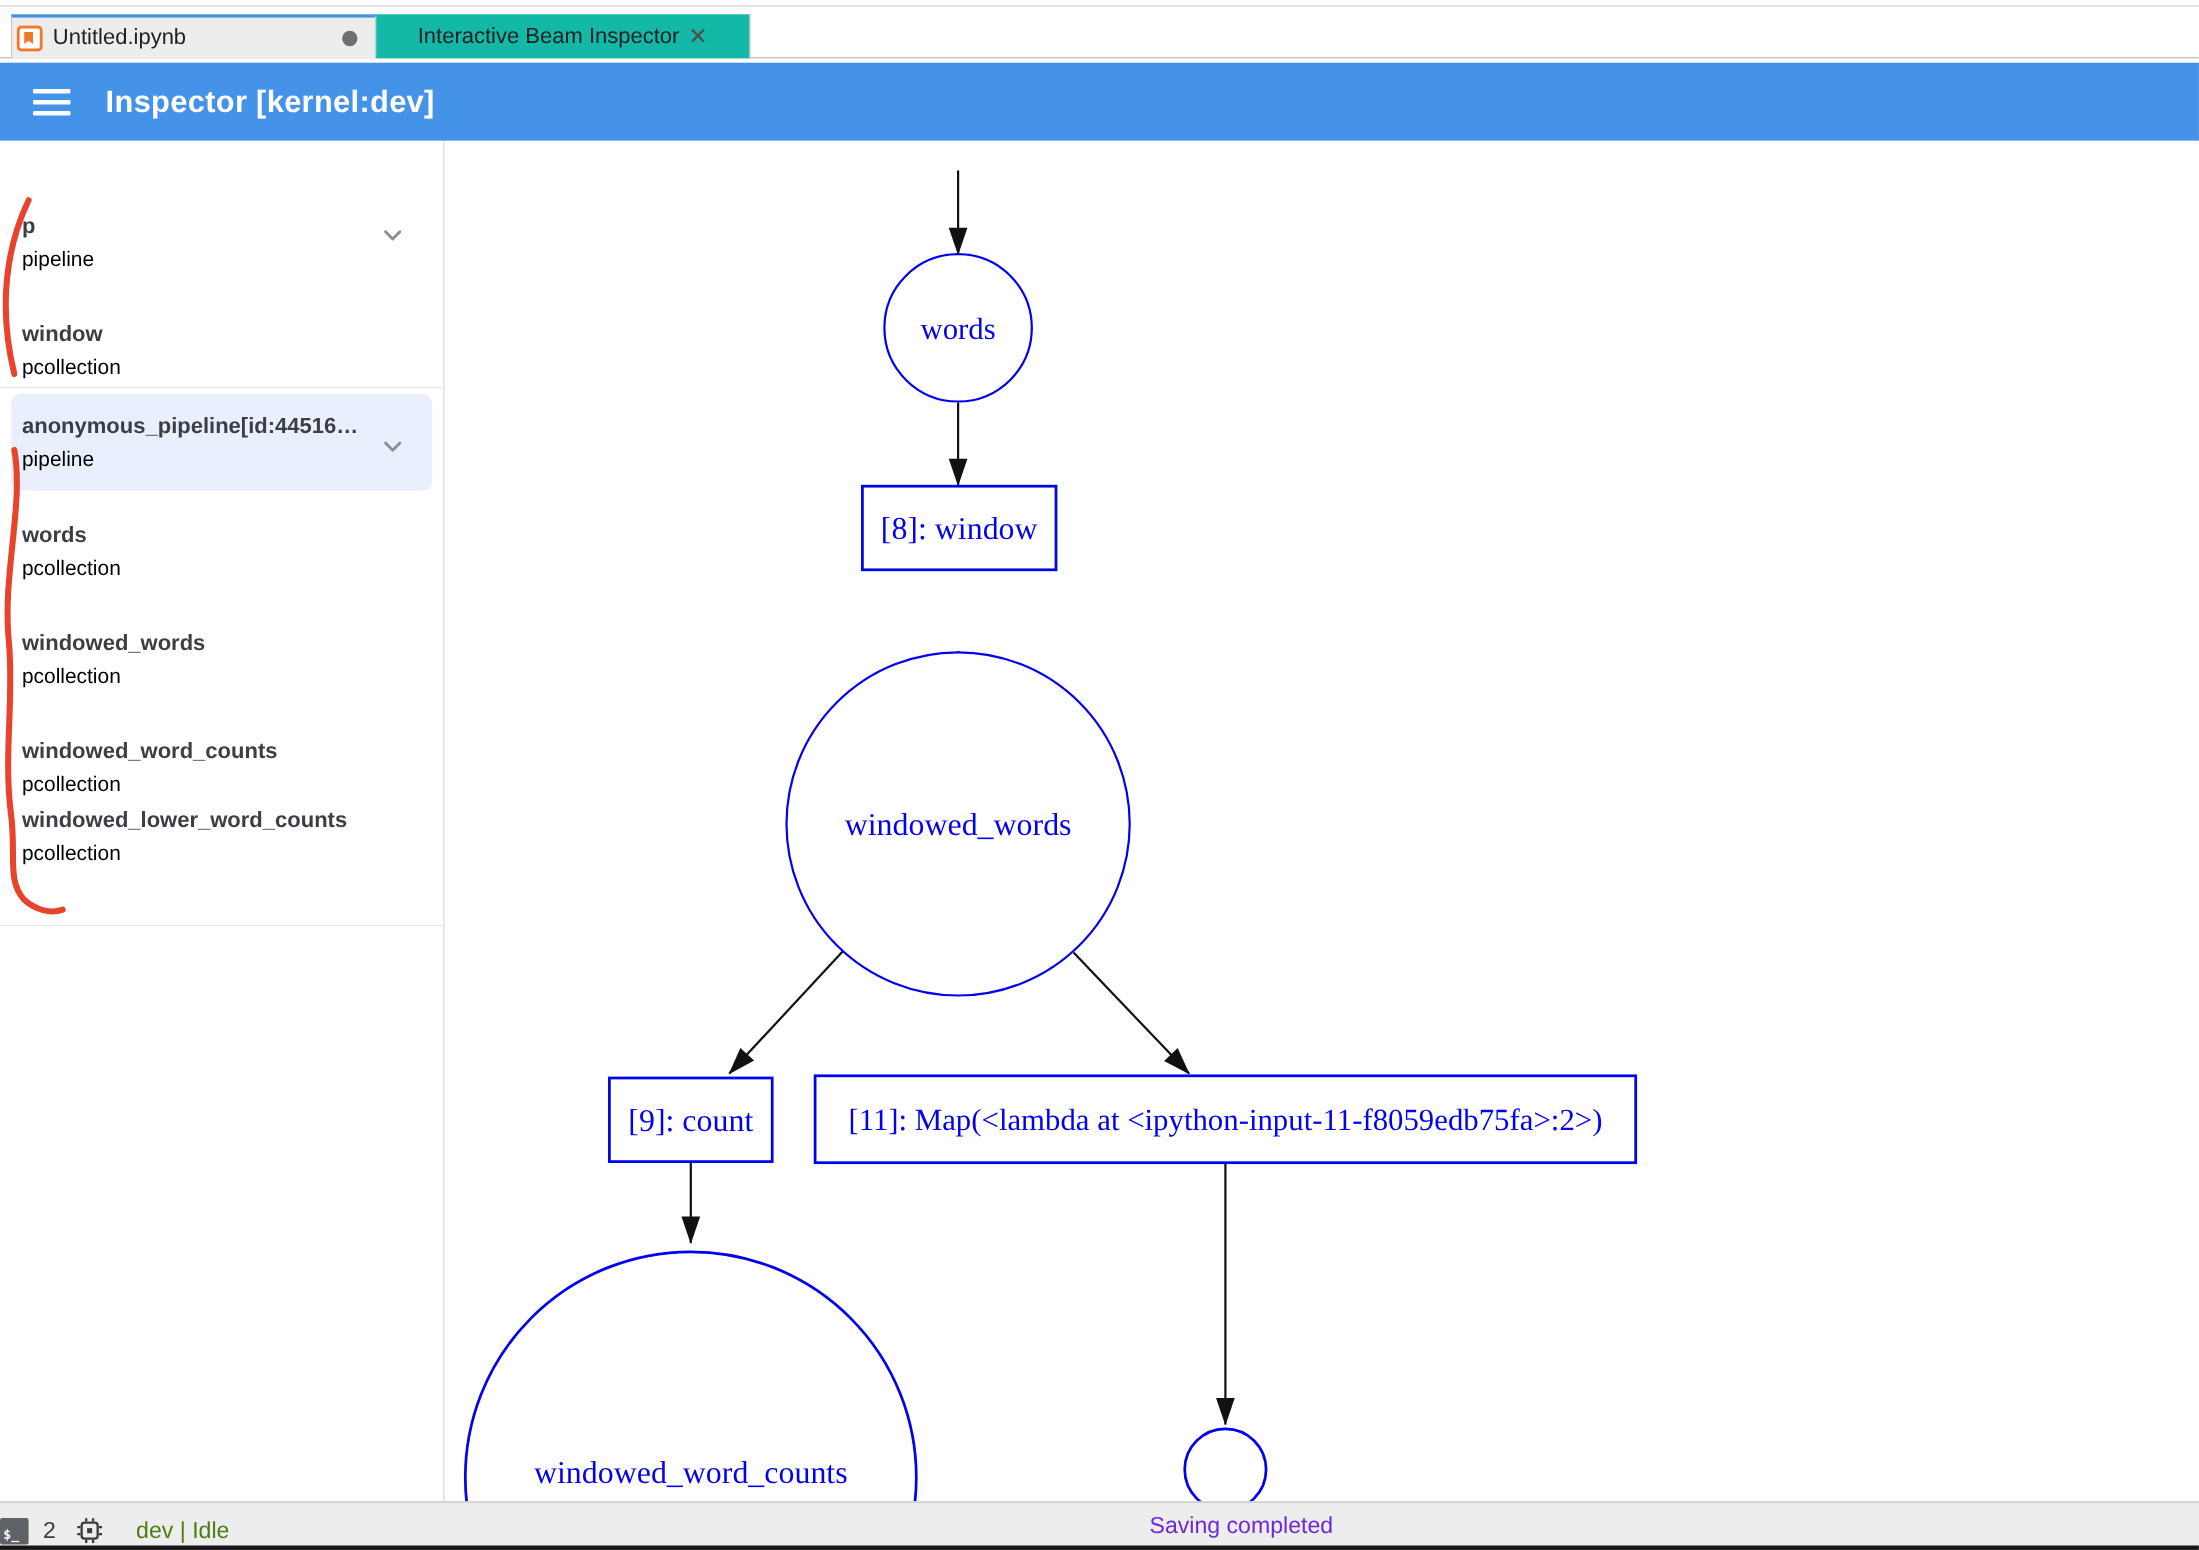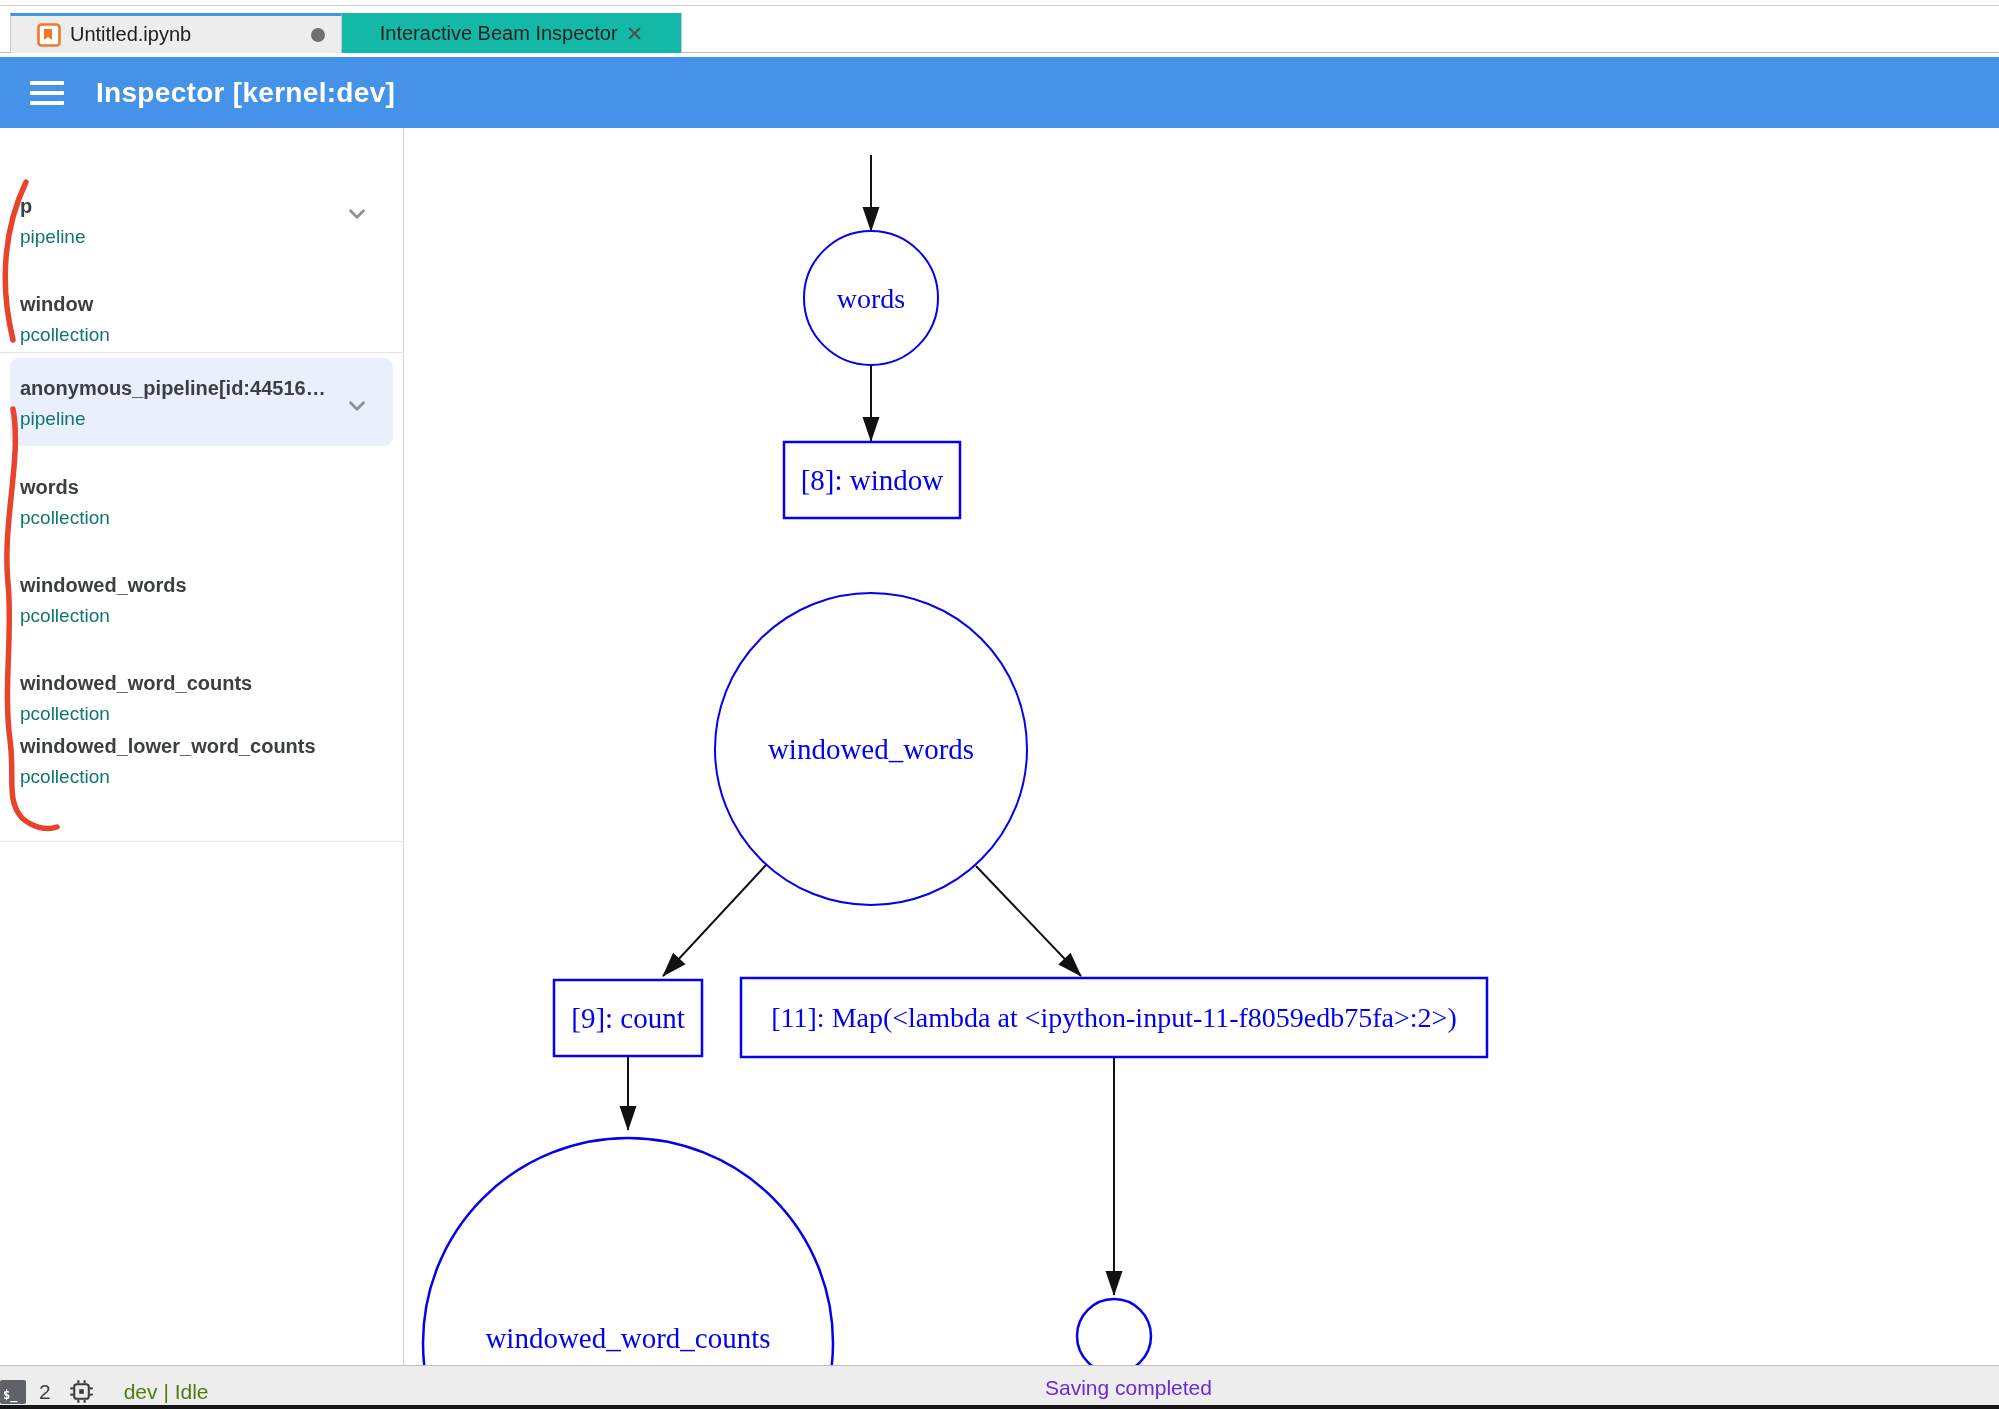--- a/index.html
+++ b/index.html
@@ -9,42 +9,42 @@
   }
 
   
   .topbar { position:absolute; left:0; top:0; width:1999px; height:53px; background:#ffffff; }
   .top-divider { position:absolute; left:0; top:5px; width:1999px; height:1px; background:#cfcfcf; }
   .bar-bottom-line { position:absolute; left:0; top:52px; width:1999px; height:1px; background:#b9b9b9; }
   .tab { position:absolute; top:13px; height:40px; display:flex; align-items:center; box-sizing:border-box; }
   .tab-notebook {
     left:10px; width:332px; background:#ededed;
     border-top:3px solid #4593e9; border-left:1px solid #c6c6c6; border-right:1px solid #c6c6c6;
-    padding-left:26px;
+    padding-left:4px;
   }
   .tab-inspector {
     left:342px; width:340px; background:#14b8a6;
     border-right:1px solid #c6c6c6; justify-content:center;
   }
   .tab-label { font-size:20px; color:#202124; white-space:nowrap; }
   .nb-icon { width:24px; height:24px; margin-right:9px; display:inline-flex; }
   .dirty-dot { position:absolute; left:300px; top:12px; width:14px; height:14px; border-radius:50%; background:#6f6f6f; }
   .close-x { font-size:21px; color:#4d4d4d; margin-left:8px; line-height:1; }
 
   
   .header { position:absolute; left:0; top:57px; width:1999px; height:71px; background:#4593e9; display:flex; align-items:center; }
   .hamburger { width:34px; margin-left:30px; margin-right:32px; display:flex; flex-direction:column; gap:6px; cursor:pointer; }
   .hamburger i { display:block; height:4px; background:#ffffff; border-radius:1px; }
   .header-title { color:#ffffff; font-size:28px; font-weight:700; letter-spacing:0.3px; }
 
   
   .sidebar { position:absolute; left:0; top:128px; width:404px; height:1237px; background:#ffffff; border-right:1px solid #d5d5d5; box-sizing:border-box; }
   .sb-item { position:absolute; left:20px; }
   .sb-name { font-size:20px; font-weight:600; color:#3b3e42; line-height:24px; white-space:nowrap; }
-  .sb-type { font-size:19px; color:#0f766e; line-height:24px; margin-top:7px; }
+  .sb-type { font-size:19px; color:#000000; line-height:24px; margin-top:7px; }
   .sb-divider { position:absolute; left:0; width:404px; height:1px; background:#e4e4e4; }
   .sb-highlight { position:absolute; left:10px; top:230px; width:383px; height:88px; background:#e9effc; border-radius:9px; }
   .sb-chevron { position:absolute; left:344px; width:26px; height:26px; }
   .sb-annotation { position:absolute; left:0; top:0; pointer-events:none; }
 
   
   .graph { position:absolute; left:405px; top:128px; width:1594px; height:1237px; background:#ffffff; overflow:hidden; }
   .graph svg text { font-family:"Liberation Serif", serif; fill:#0202ee; }
 
   

